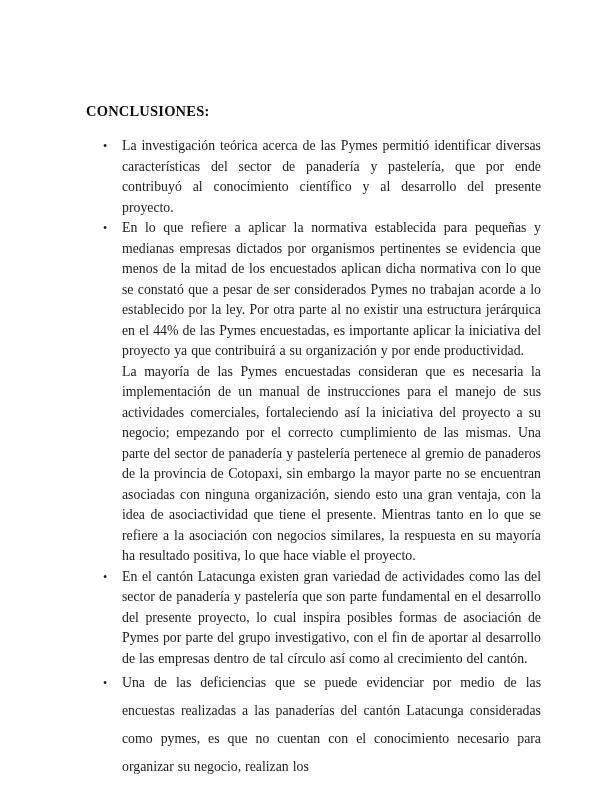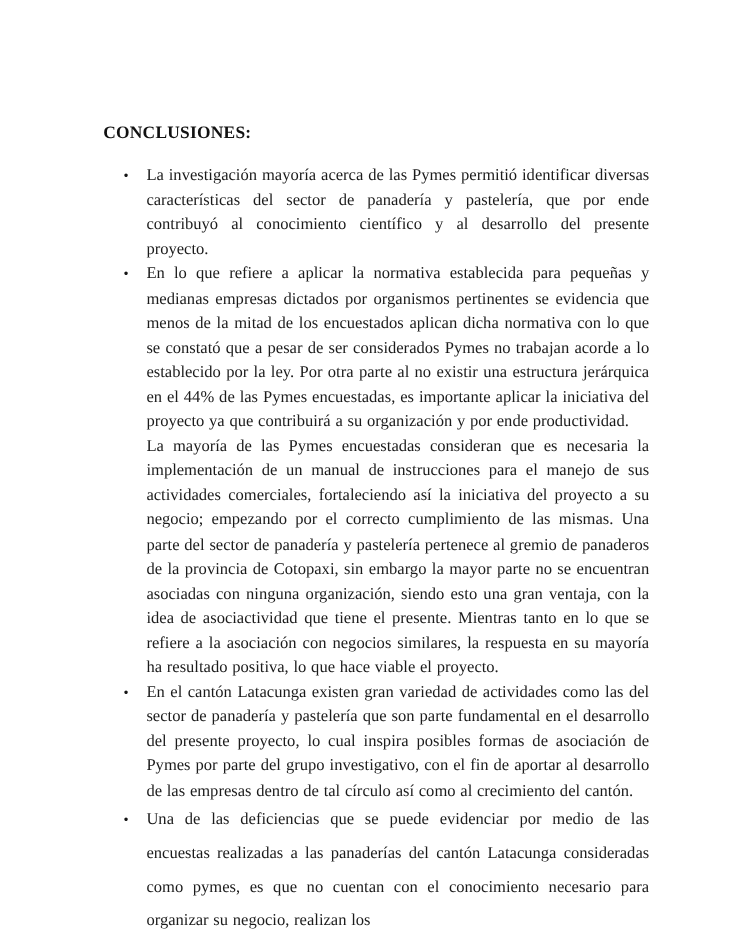--- a/index.html
+++ b/index.html
@@ -63,21 +63,21 @@
 
 <div class="page">
   <div class="content">
 
     <h1 class="heading">CONCLUSIONES:</h1>
 
     <ul class="bullets">
 
       <li class="bullet-item">
         <span class="bullet-marker">•</span>
-        <p>La investigación mayoría acerca de las Pymes permitió identificar diversas características del sector de panadería y pastelería, que por ende contribuyó al conocimiento científico y al desarrollo del presente proyecto.</p>
+        <p>La investigación teórica acerca de las Pymes permitió identificar diversas características del sector de panadería y pastelería, que por ende contribuyó al conocimiento científico y al desarrollo del presente proyecto.</p>
       </li>
 
       <li class="bullet-item">
         <span class="bullet-marker">•</span>
         <p>En lo que refiere a aplicar la normativa establecida para pequeñas y medianas empresas dictados por organismos pertinentes se evidencia que menos de la mitad de los encuestados aplican dicha normativa con lo que se constató que a pesar de ser considerados Pymes no trabajan acorde a lo establecido por la ley. Por otra parte al no existir una estructura jerárquica en el 44% de las Pymes encuestadas, es importante aplicar la iniciativa del proyecto ya que contribuirá a su organización y por ende productividad.</p>
         <p>La mayoría de las Pymes encuestadas consideran que es necesaria la implementación de un manual de instrucciones para el manejo de sus actividades comerciales, fortaleciendo así la iniciativa del proyecto a su negocio; empezando por el correcto cumplimiento de las mismas.  Una parte del sector de panadería y pastelería pertenece al gremio de panaderos de la provincia de Cotopaxi, sin embargo la mayor parte no se encuentran asociadas con ninguna organización, siendo esto una gran ventaja, con la idea de asociactividad que tiene el presente. Mientras tanto en lo que se refiere a la asociación con negocios similares, la respuesta en su mayoría ha resultado positiva, lo que hace viable el proyecto.</p>
       </li>
 
       <li class="bullet-item">
         <span class="bullet-marker">•</span>

